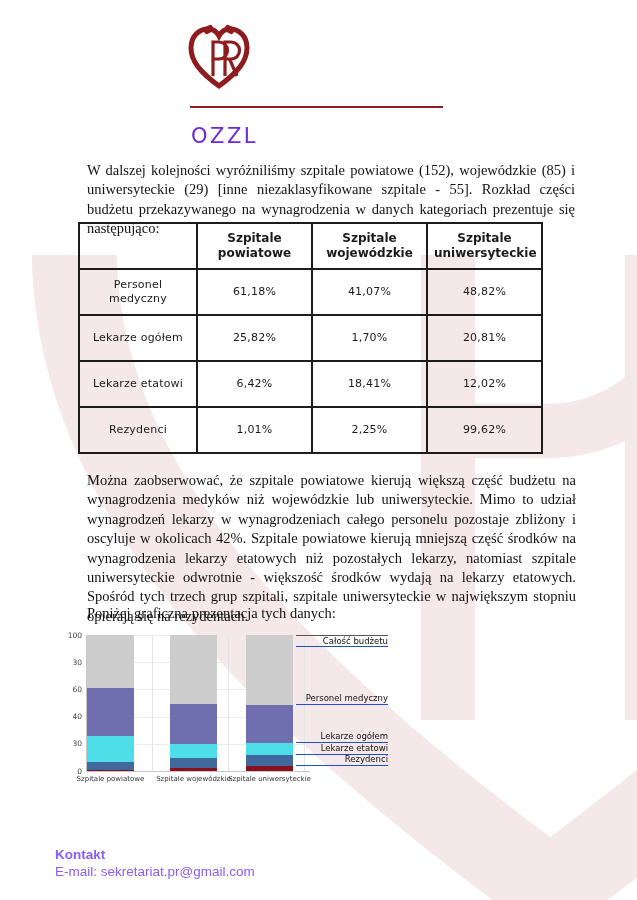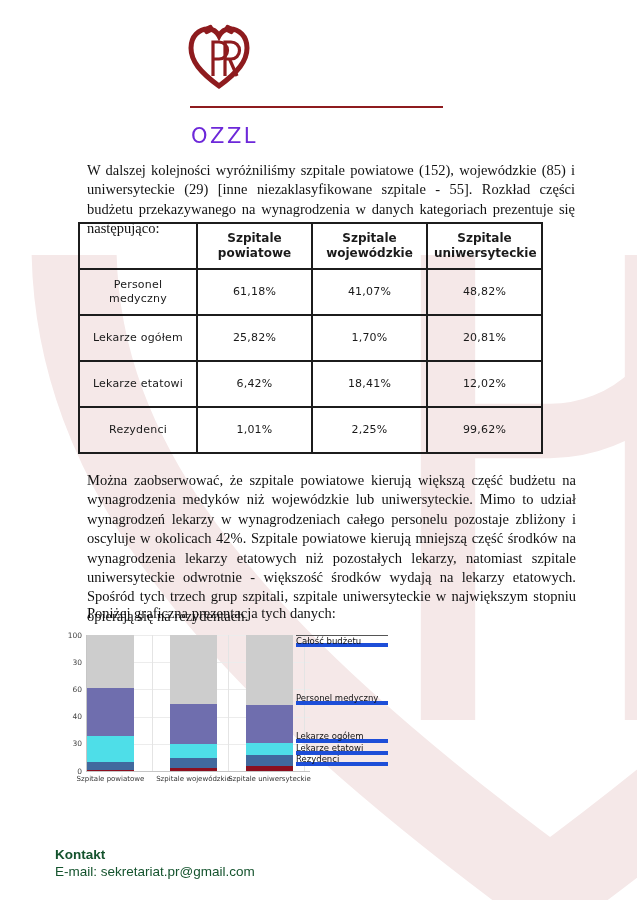--- a/index.html
+++ b/index.html
@@ -39,26 +39,26 @@
   
   #chart{position:absolute;left:0;top:625px;width:400px;height:175px;
          font-family:"DejaVu Sans",sans-serif;}
   #chart .abs{position:absolute;}
   #chart .gridline{height:1px;background:#ececec;}
   #chart .axisline{background:#c6c6c6;}
   #chart .sep{width:1px;background:#e4e4e4;}
   #chart .ytick{width:32px;text-align:right;font-size:7.5px;color:#444;}
   #chart .catlabel{width:120px;text-align:center;font-size:7px;color:#333;}
   #chart .seg{}
-  #chart .legend-item{left:296px;width:92px;height:12px;text-align:left;font-size:8.5px;
-         line-height:11px;color:#111;border-bottom:4px solid #1d4ed8;box-sizing:border-box;}
+  #chart .legend-item{left:296px;width:92px;height:12px;text-align:right;font-size:8.5px;
+         line-height:11px;color:#111;border-bottom:1px solid #1d4ed8;box-sizing:border-box;}
   #chart .legend-item.first{border-top:1px solid #555;}
 
   
-  .footer{position:absolute;left:55px;top:846px;font-size:13.5px;line-height:17px;color:#14532d;}
+  .footer{position:absolute;left:55px;top:846px;font-size:13.5px;line-height:17px;color:#8b5cf6;}
   .footer .k{font-weight:bold;}
 </style>
 </head>
 <body>
 
 <svg width="0" height="0" style="position:absolute">
   <symbol id="pr-logo" viewBox="0 0 72 72">
     <rect x="20.5" y="4" width="10" height="7" rx="2.5" fill="currentColor" transform="rotate(-28 25.5 7.5)"></rect>
     <rect x="41.5" y="4" width="10" height="7" rx="2.5" fill="currentColor" transform="rotate(28 46.5 7.5)"></rect>
     <path d="M36 64 C17 50 8 39 8 26 C8 14 16 7 25 7 C30 7 34 10 36 14 C38 10 42 7 47 7 C56 7 64 14 64 26 C64 39 55 50 36 64 Z" fill="none" stroke="currentColor" stroke-width="5"></path>

